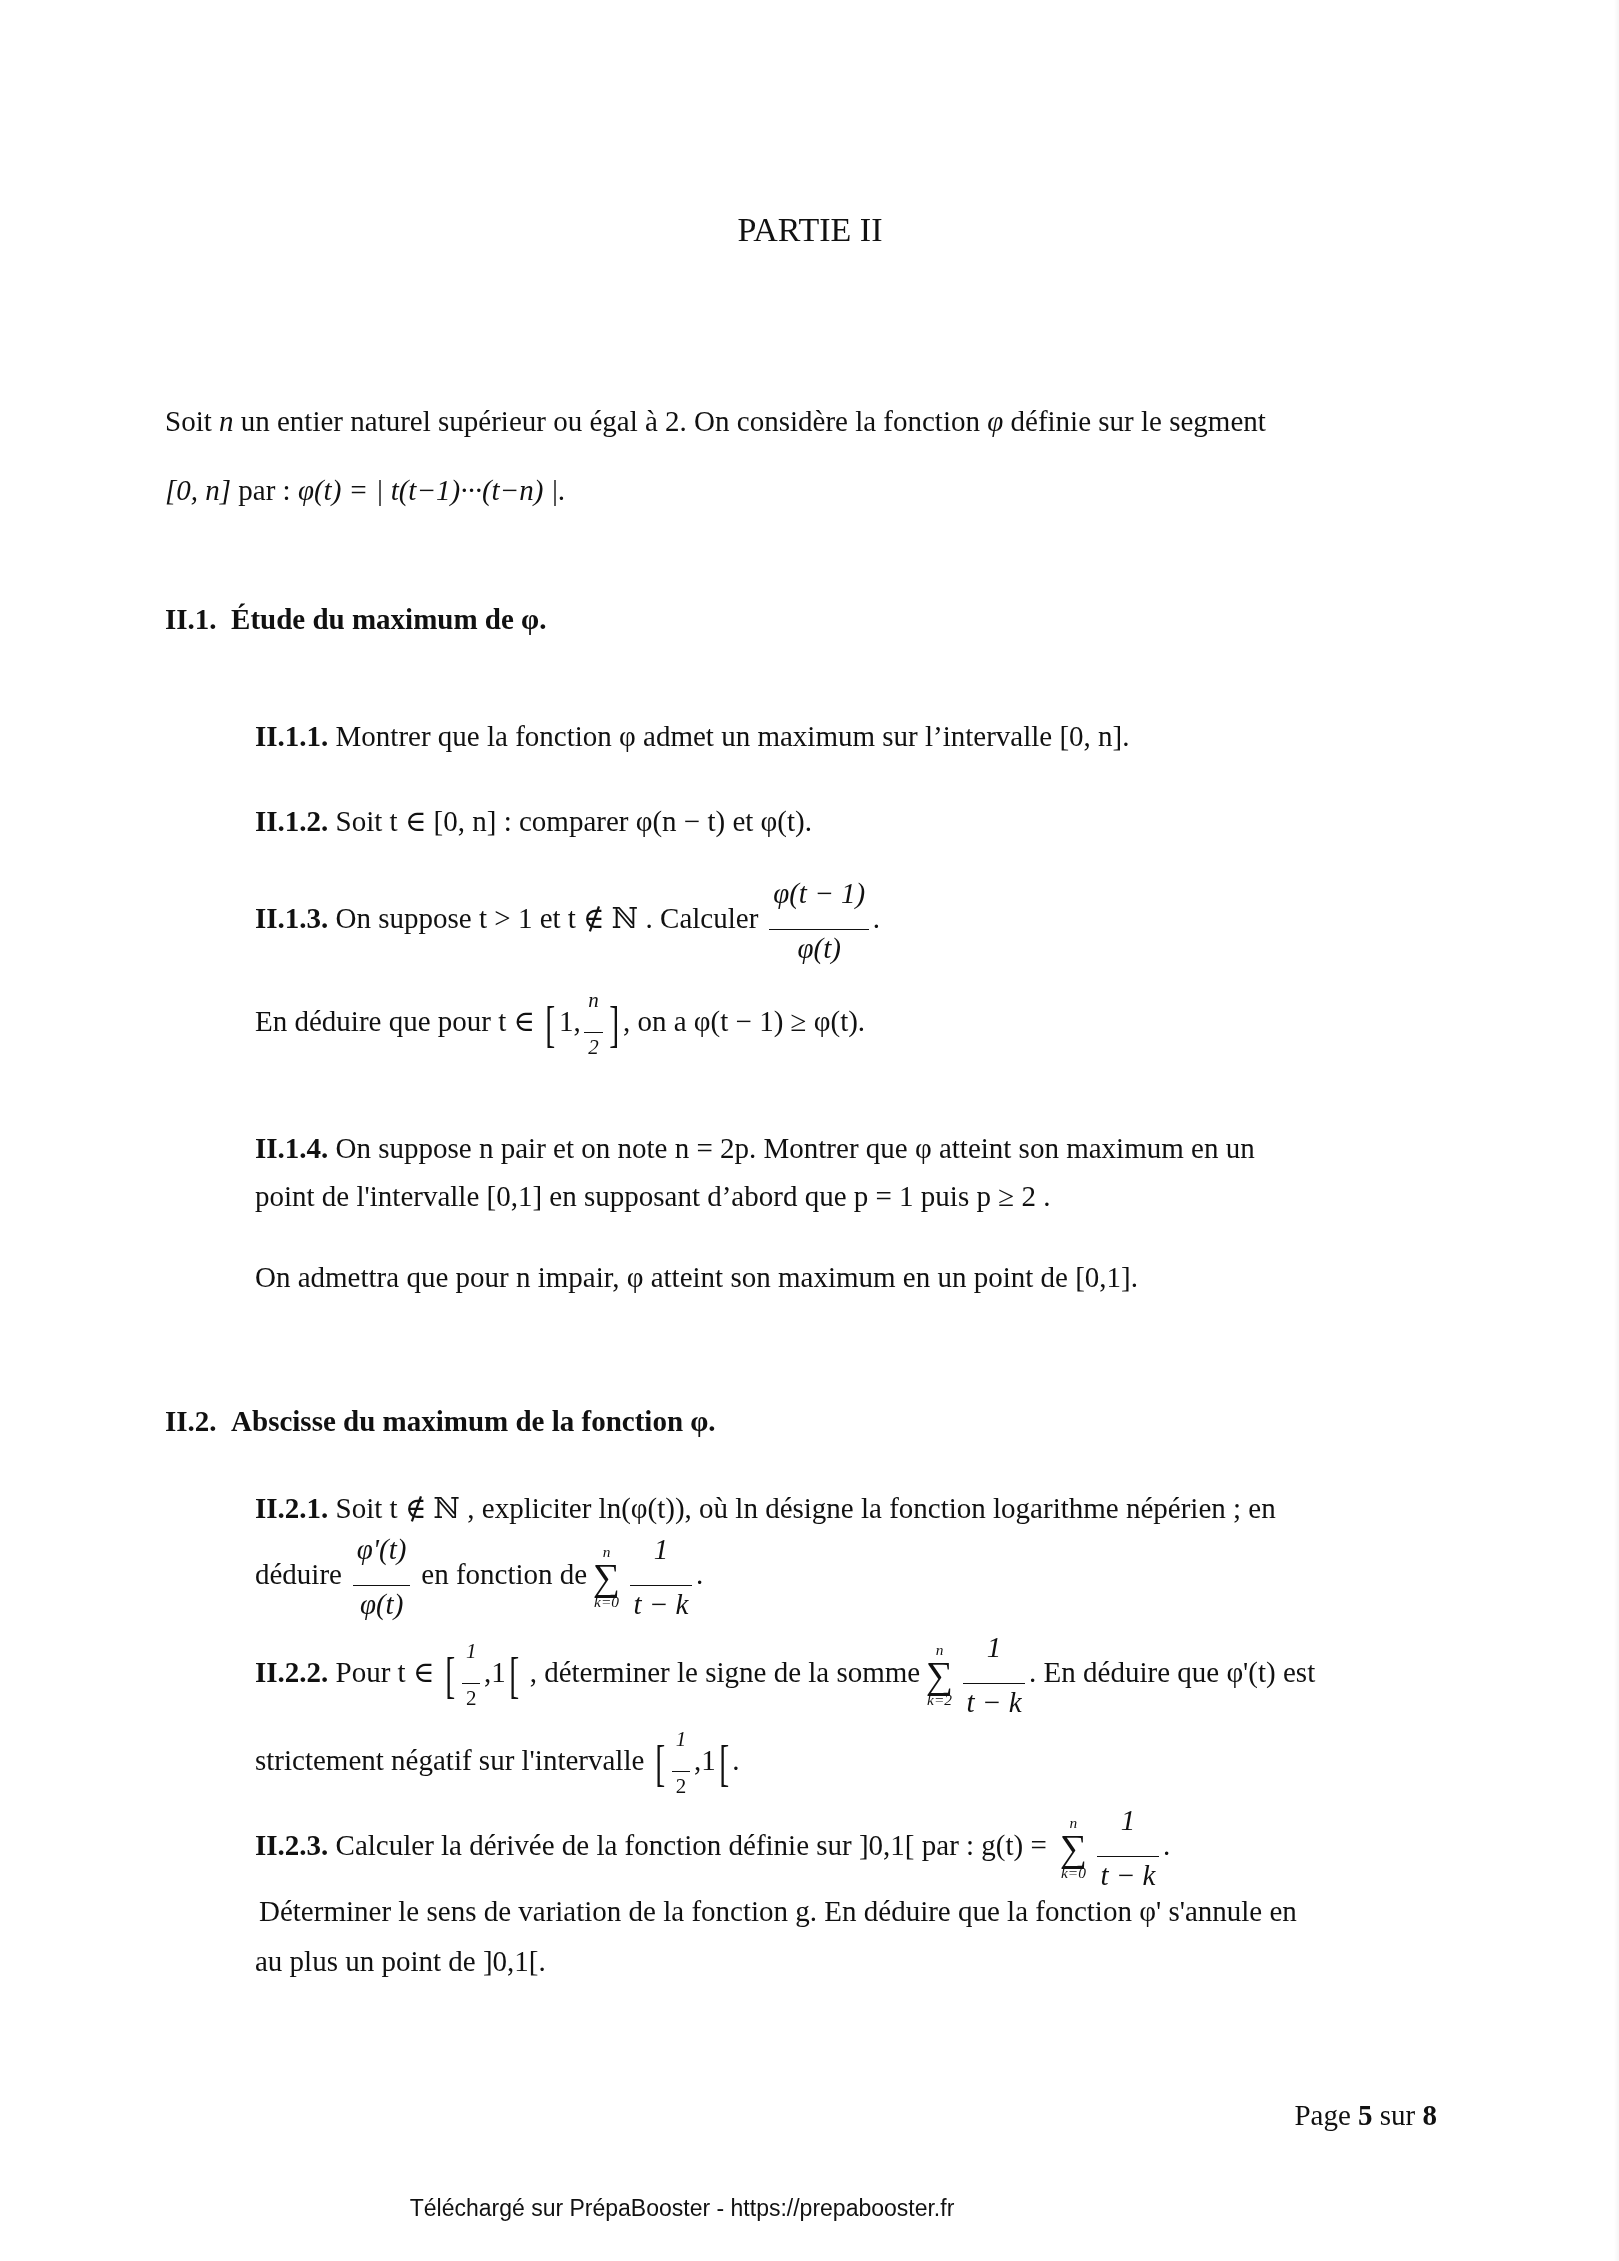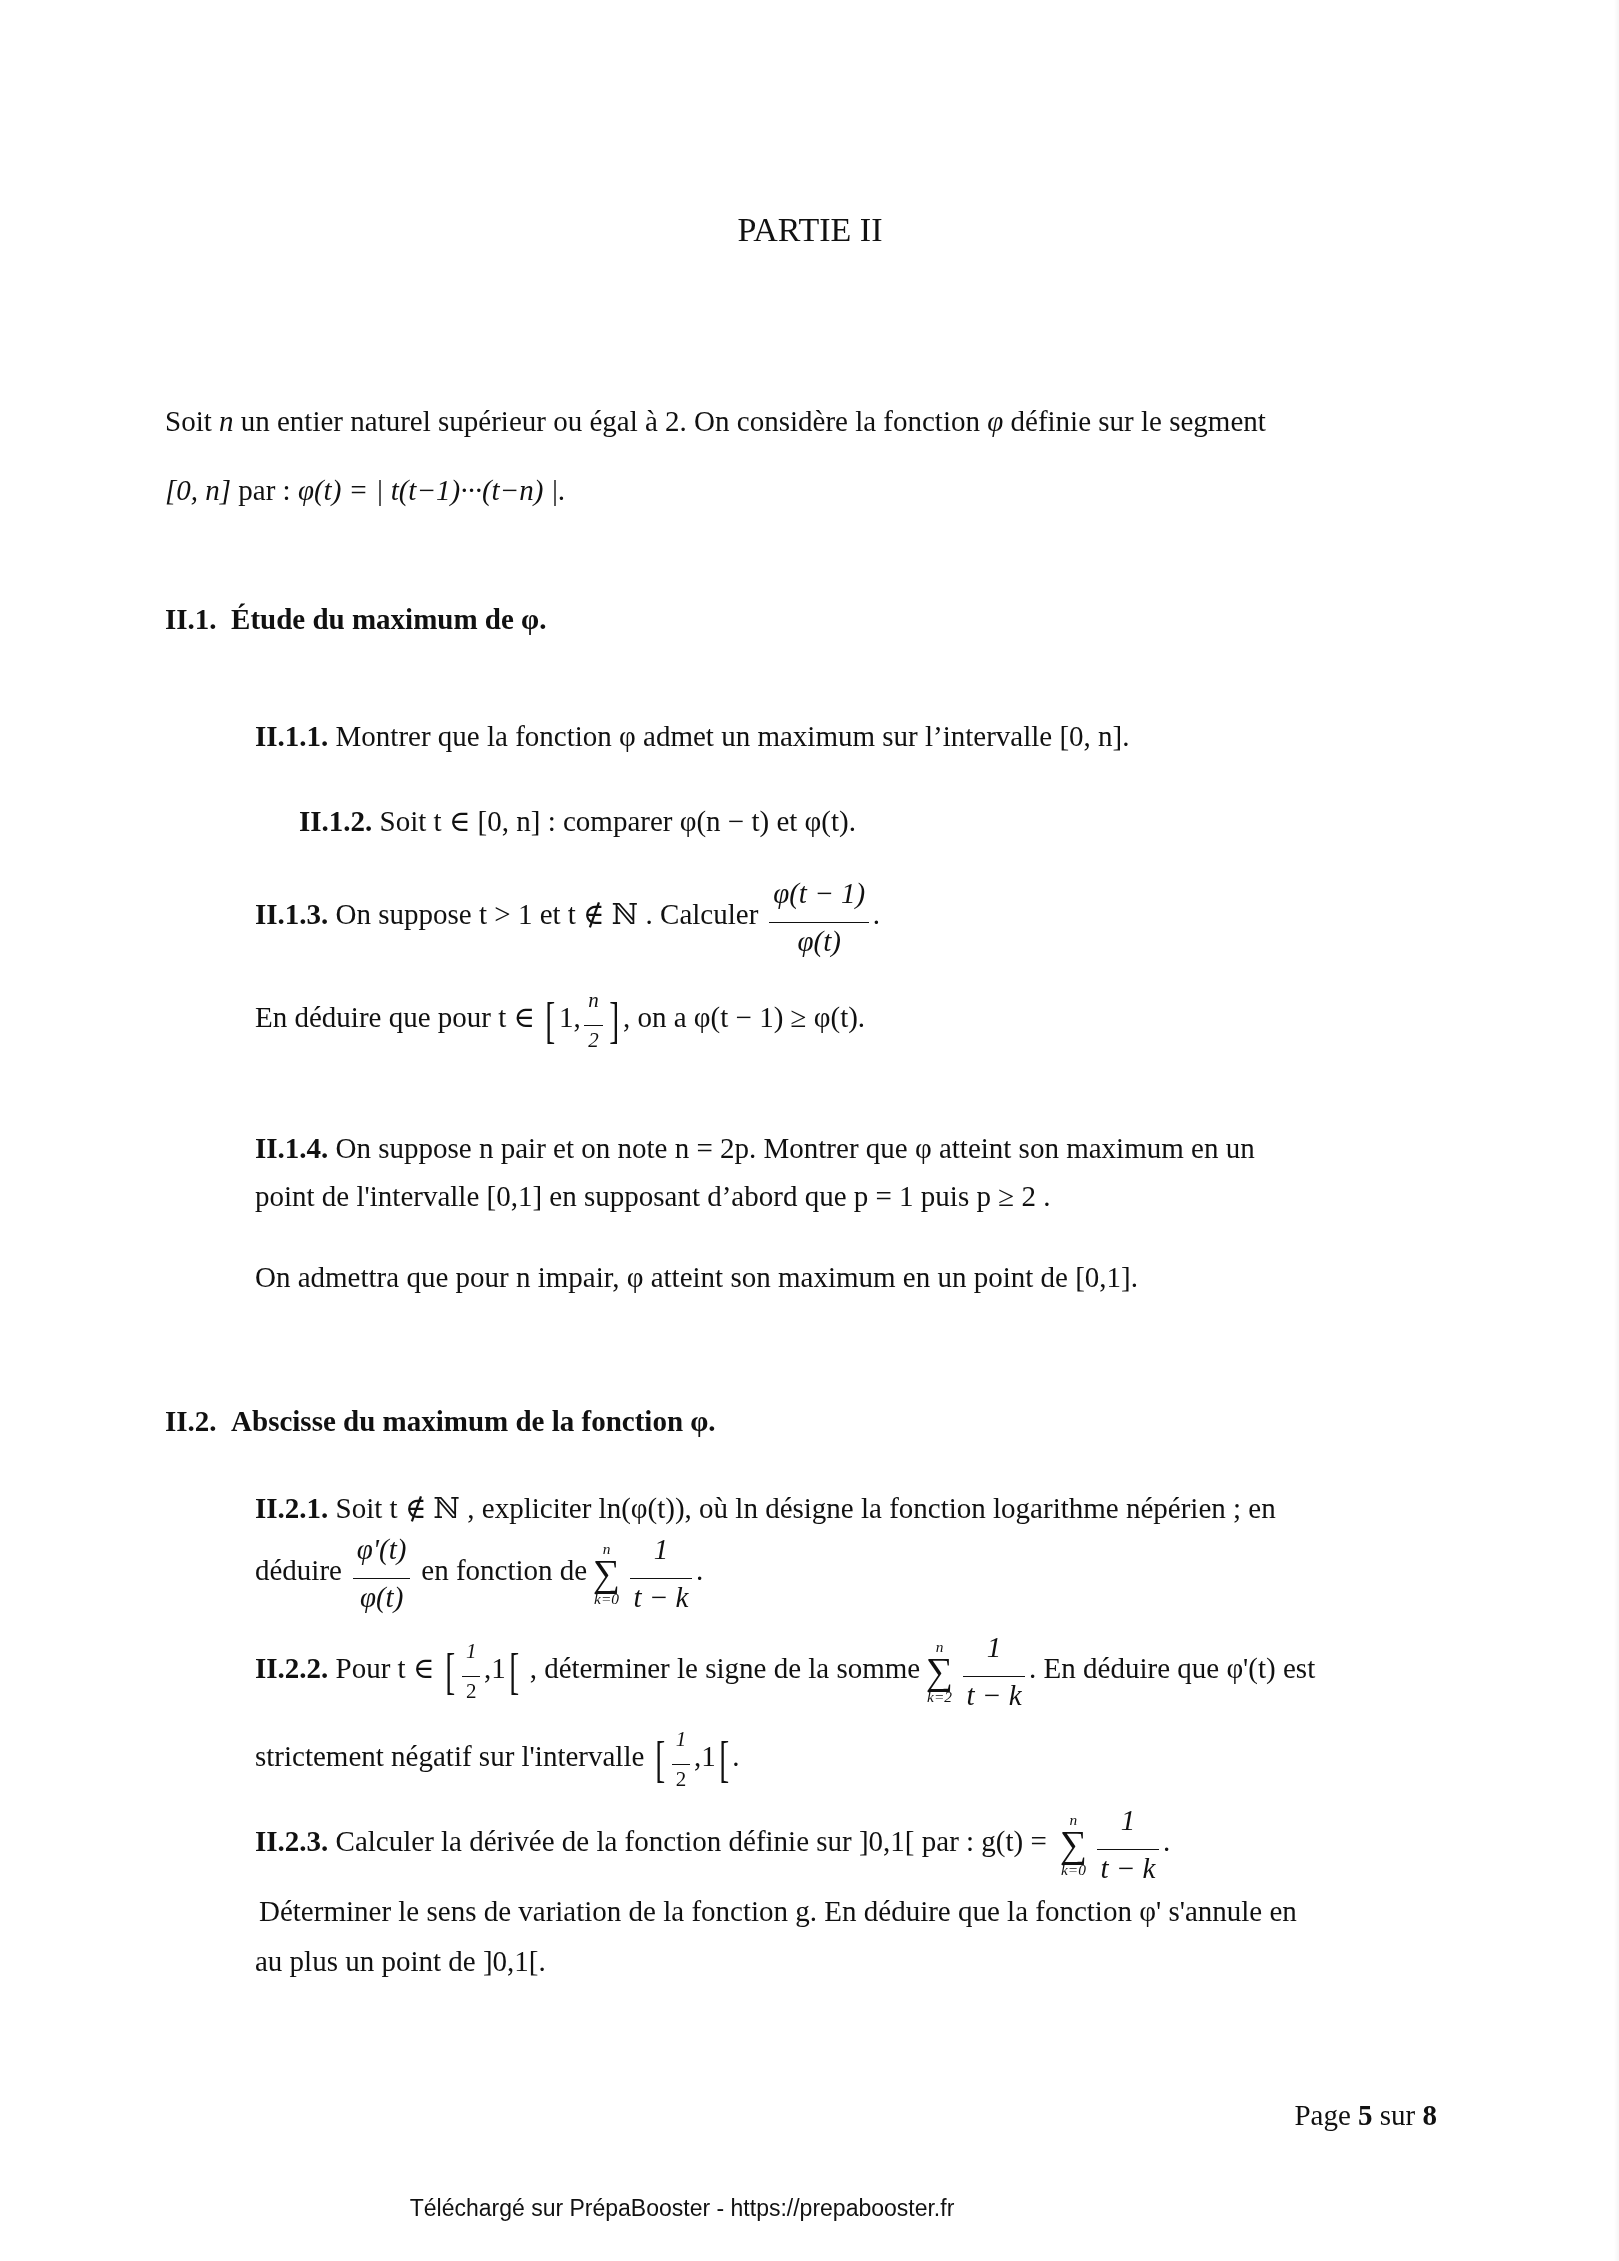--- a/index.html
+++ b/index.html
@@ -5,21 +5,21 @@
   html, body { margin: 0; padding: 0; background: #ffffff; }
   body { width: 1620px; height: 2261px; position: relative; overflow: hidden;
          font-family: "Liberation Serif", "DejaVu Serif", serif; color: #111; }
   .abs { position: absolute; white-space: nowrap; }
   .txt { font-size: 29px; line-height: 1; }
   .b { font-weight: bold; }
   .i { font-style: italic; }
   .title { left: 0; width: 1620px; text-align: center; top: 211px; font-size: 34px; font-weight: normal; }
   .frac { display: inline-block; vertical-align: middle; text-align: center; margin: 0 3.8px; }
   .frac > span { display: block; padding: 0 3.8px; }
-  .frac .num { border-bottom: 1.9px solid #111; padding-bottom: 14px; font-style: italic; }
+  .frac .num { border-bottom: 1.9px solid #111; padding-bottom: 21px; font-style: italic; }
   .frac .den { padding-top: 3.8px; }
   .frac.small { font-size: 21px; }
   .sum { display: inline-block; vertical-align: middle; text-align: center; margin: 0 5.8px; line-height: 1; }
   .sum .sup, .sum .sub { display: block; font-size: 15.4px; font-style: italic; }
   .sum .sig { display: block; font-size: 38px; line-height: 0.9; }
   .bigbrk { display: inline-block; font-size: 50px; vertical-align: middle; line-height: 1; font-weight: 200; transform: scaleX(0.6); }
   .footer { font-family: "Liberation Sans", "DejaVu Sans", sans-serif; font-size: 23px; left: 0; width: 1364px; text-align: center; top: 2195px; }
   .pagenum { font-size: 29px; right: 183px; top: 2099px; }
   .edge { position: absolute; right: 0; top: 0; width: 5.8px; height: 2261px; background: linear-gradient(to right, #ffffff, #f3f3f3); }
 </style>
@@ -38,21 +38,21 @@
 </div>
 
 <div class="abs txt b" style="left:165px; top:605px;">
   <span>II.1.</span>&nbsp;&nbsp;<span>Étude du maximum de φ.</span>
 </div>
 
 <div class="abs txt" style="left:255px; top:722px;">
   <span class="b">II.1.1.</span>&nbsp;<span>Montrer que la fonction  φ  admet un maximum sur l’intervalle  [0, n].</span>
 </div>
 
-<div class="abs txt" style="left:255px; top:807px;margin-left:44px;">
+<div class="abs txt" style="left:255px; top:807px;">
   <span class="b">II.1.2.</span>&nbsp;<span>Soit  t ∈ [0, n]  :  comparer  φ(n − t)  et  φ(t).</span>
 </div>
 
 <div class="abs txt" style="left:255px; top:879px;">
   <span class="b">II.1.3.</span>&nbsp;<span>On suppose  t &gt; 1  et  t ∉ ℕ  . Calculer </span><span class="frac i"><span class="num">φ(t − 1)</span><span class="den">φ(t)</span></span><span>.</span>
 </div>
 <div class="abs txt" style="left:255px; top:990px;">
   <span>En déduire que pour  t ∈ </span><span class="bigbrk">[</span><span>1,</span><span class="frac small i"><span class="num">n</span><span class="den">2</span></span><span class="bigbrk">]</span><span>, on a  φ(t − 1) ≥ φ(t).</span>
 </div>
 

